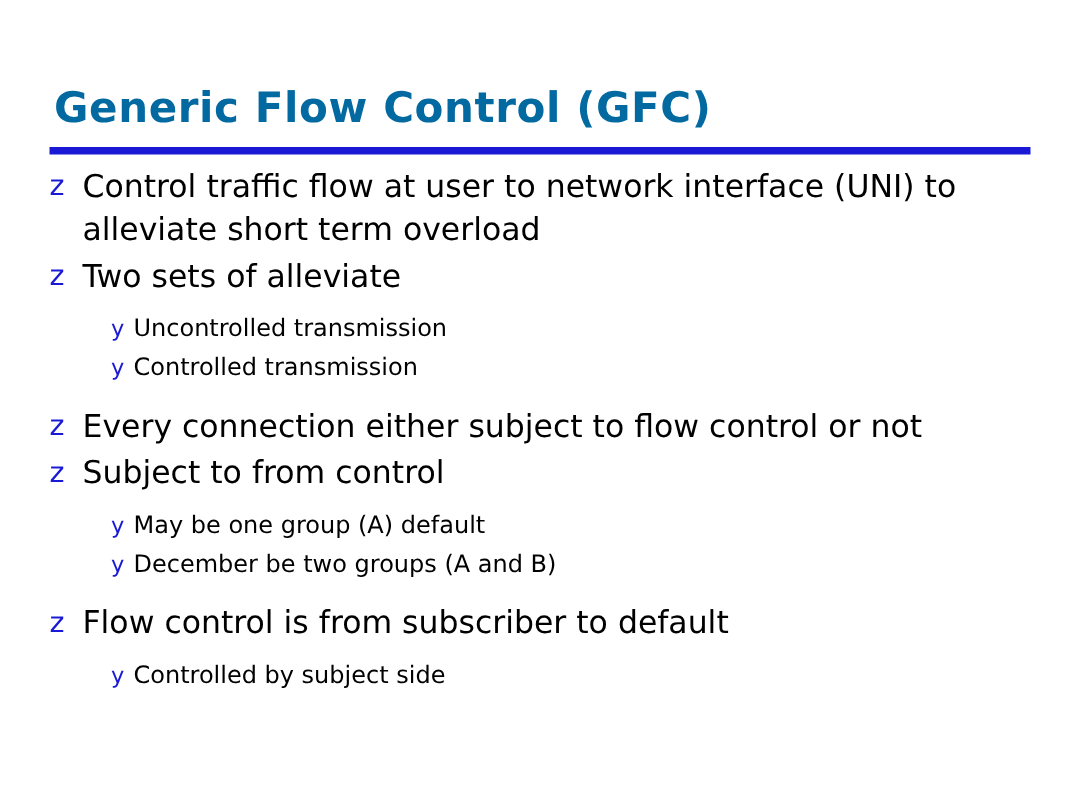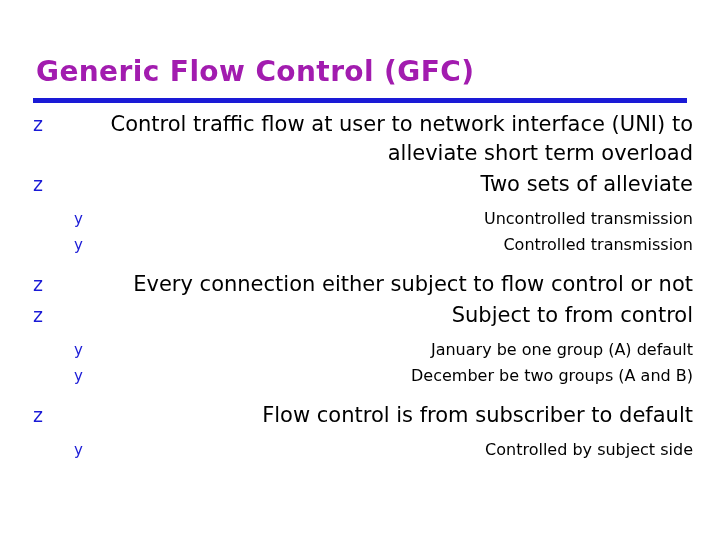--- a/index.html
+++ b/index.html
@@ -19,21 +19,21 @@
     height: 540px;
     box-sizing: border-box;
   }
   .slide-title {
     position: absolute;
     left: 36px;
     top: 57px;
     width: 648px;
     font-size: 28px;
     font-weight: bold;
-    color: #a21caf;
+    color: #0369a1;
     letter-spacing: 0.4px;
     line-height: 1.1;
   }
   .title-rule {
     position: absolute;
     left: 33px;
     top: 98px;
     width: 654px;
     height: 5px;
     background: #1a1ad6;
@@ -70,21 +70,20 @@
     line-height: 29px;
     width: 22px;
   }
   .lvl2 .bullet-marker {
     font-size: 15px;
     line-height: 24px;
     width: 15px;
   }
   .bullet-text {
     flex: 1 1 auto;
-    text-align: right;
   }
   .gap-sm { height: 6px; }
   .gap-md { height: 11px; }
 </style>
 </head>
 <body>
 
 <div class="slide">
 
   <div class="slide-title">Generic Flow Control (GFC)</div>
@@ -123,21 +122,21 @@
 
     <div class="bullet lvl1">
       <span class="bullet-marker">z</span>
       <span class="bullet-text">Subject to from control</span>
     </div>
 
     <div class="gap-sm"></div>
 
     <div class="bullet lvl2">
       <span class="bullet-marker">y</span>
-      <span class="bullet-text">January be one group (A) default</span>
+      <span class="bullet-text">May be one group (A) default</span>
     </div>
 
     <div class="bullet lvl2">
       <span class="bullet-marker">y</span>
       <span class="bullet-text">December be two groups (A and B)</span>
     </div>
 
     <div class="gap-md"></div>
 
     <div class="bullet lvl1">

